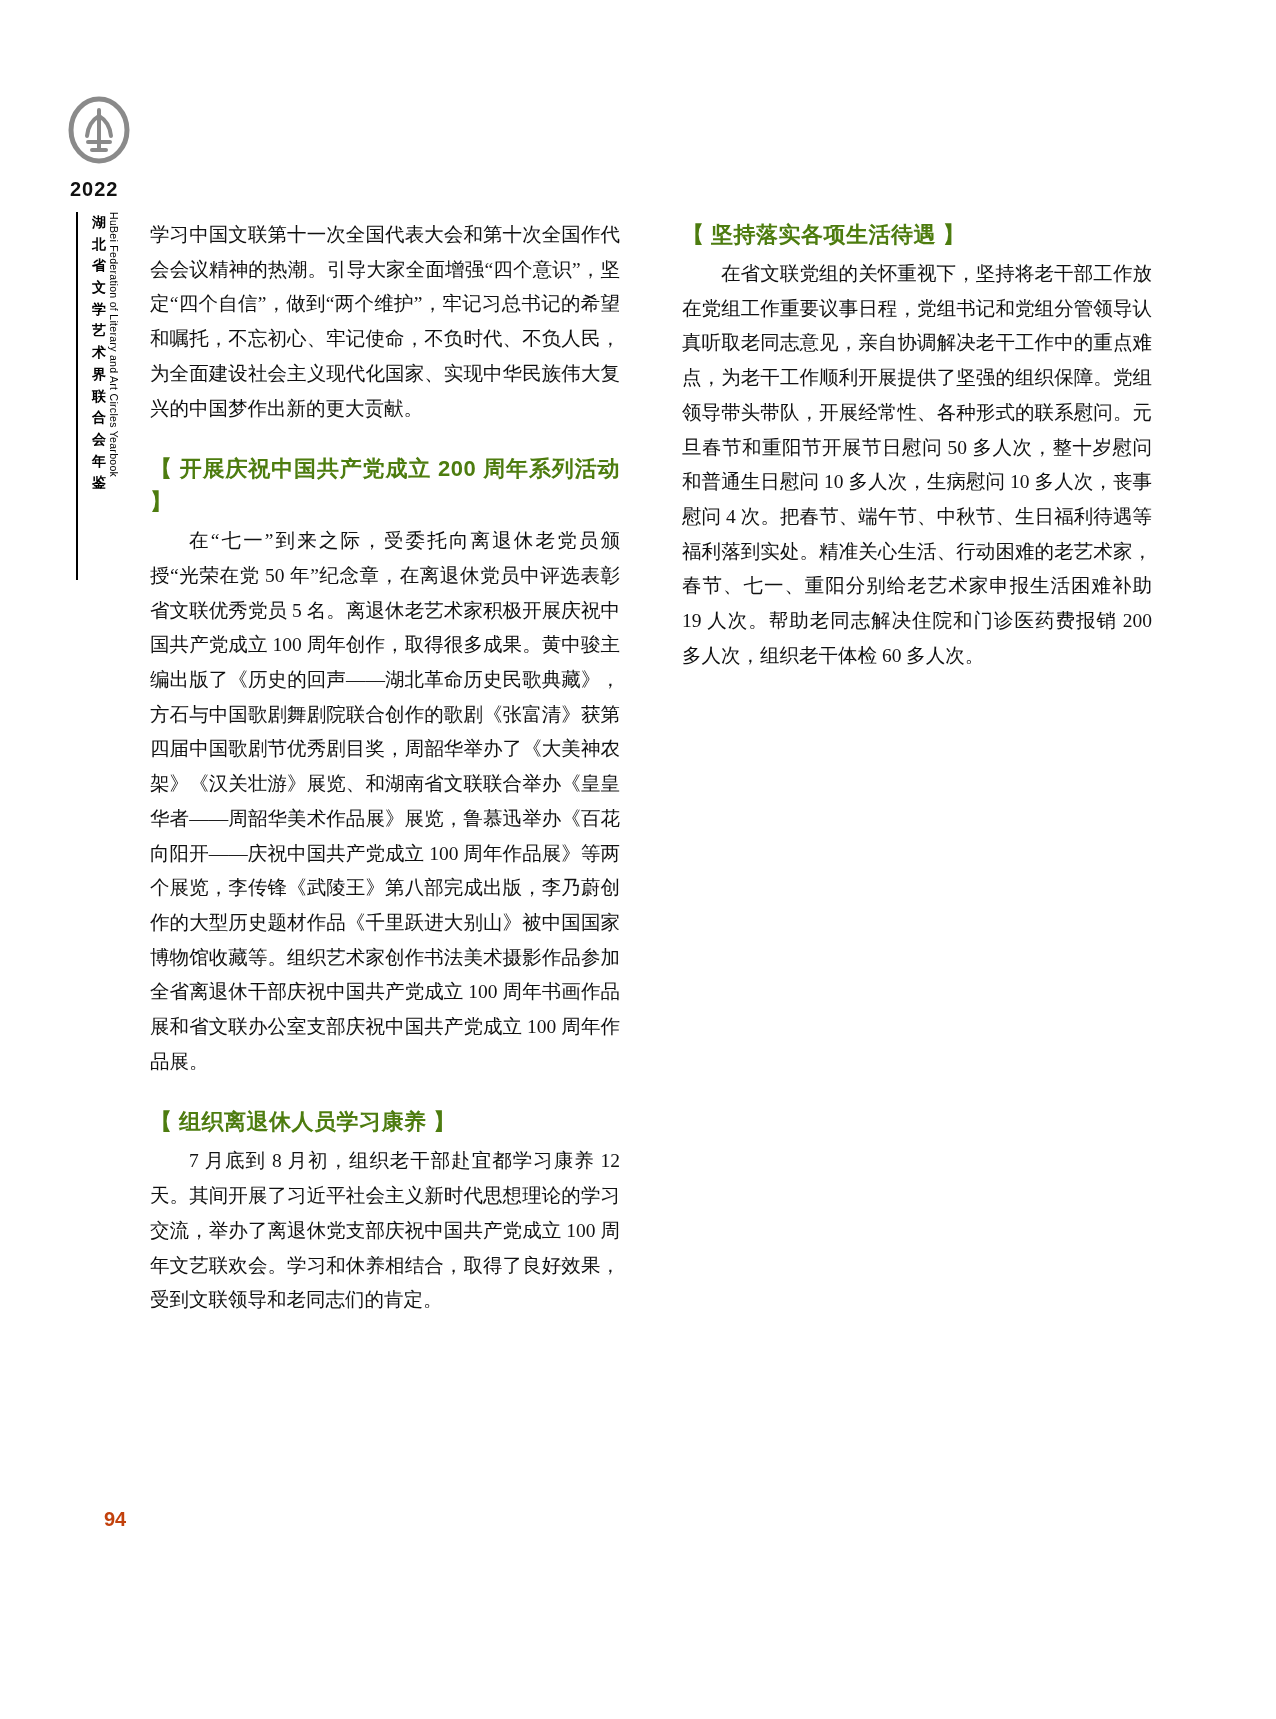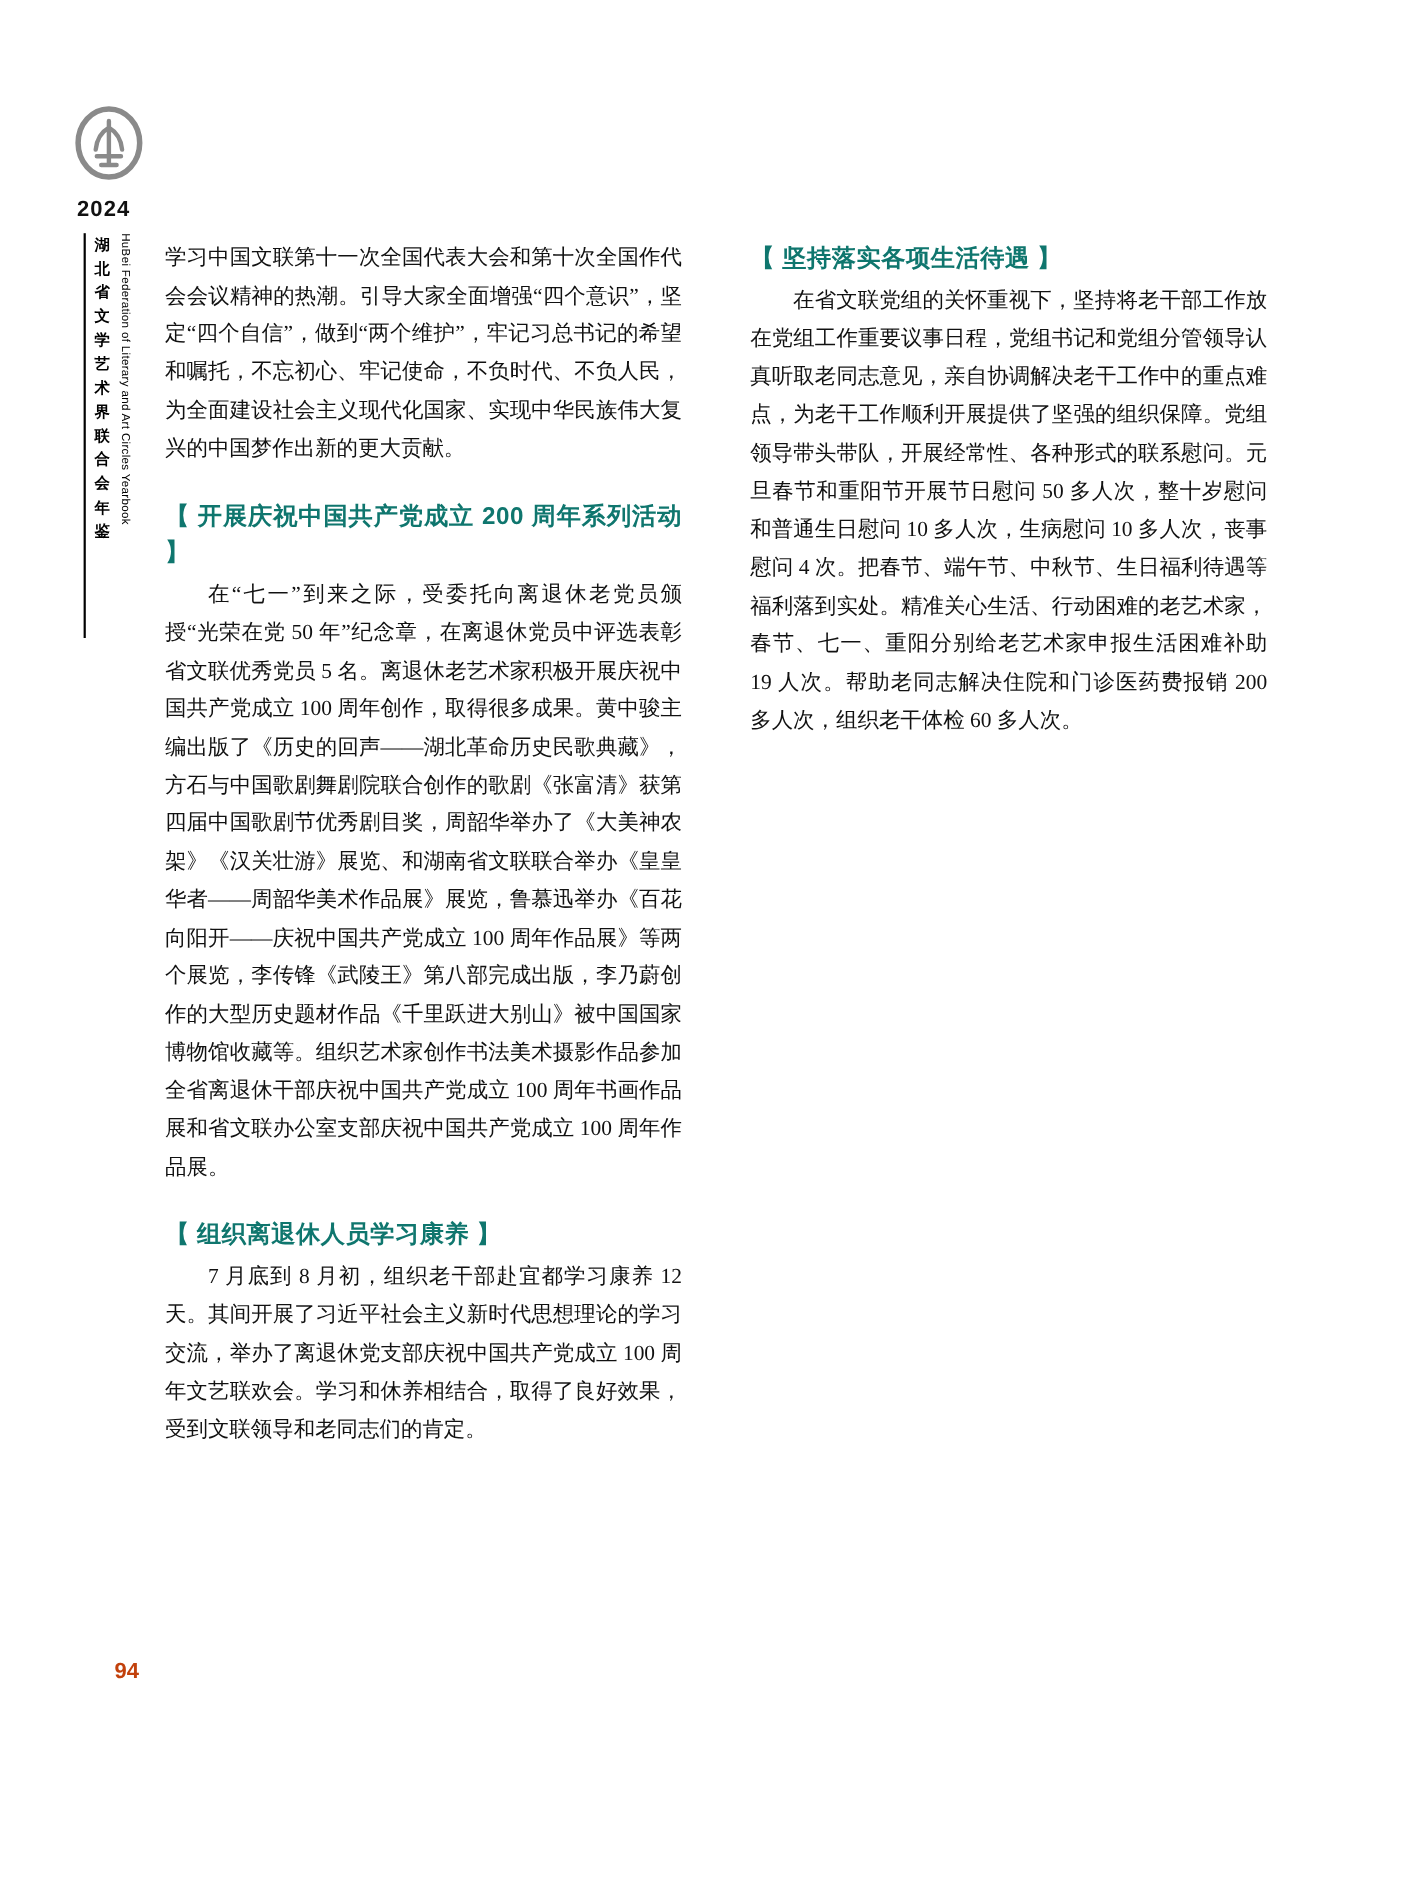--- a/index.html
+++ b/index.html
@@ -48,21 +48,21 @@
     flex-direction: row;
     align-items: flex-start;
   }
   .sidebar-cn {
     font-family: "Liberation Sans", sans-serif;
     font-weight: bold;
     font-size: 14px;
     line-height: 1.55;
     width: 20px;
     margin-left: 8px;
-    text-align: left;
+    text-align: right;
     letter-spacing: 0px;
     word-break: break-all;
     color: #000;
   }
   .sidebar-en {
     font-family: "Liberation Sans", sans-serif;
     font-size: 10.5px;
     letter-spacing: 0.3px;
     color: #000;
     writing-mode: vertical-rl;
@@ -89,21 +89,21 @@
     text-indent: 2em;
   }
   .para.noindent { text-indent: 0; }
 
   .heading {
     font-family: "Liberation Sans", sans-serif;
     font-weight: bold;
     font-size: 22px;
     line-height: 1.5;
     margin: 26px 0 6px 0;
-    color: #0f766e;
+    color: #4d7c0f;
     letter-spacing: 0.5px;
   }
   .heading.center {
     text-align: left;
     text-indent: 0;
   }
   .heading.first { margin-top: 0; }
 
   
   .page-number {
@@ -119,21 +119,21 @@
 </head>
 <body>
 
 <div class="page">
 
   <div class="brand">
     <svg class="brand-logo" viewBox="0 0 62 76">
       <ellipse cx="31" cy="34" rx="28" ry="31" fill="none" stroke="#8a8a8a" stroke-width="5"></ellipse>
       <path d="M31 14 L31 54 M31 20 C24 24 20 30 19 40 M31 20 C38 24 42 30 43 40 M20 46 L42 46 M24 54 L38 54" fill="none" stroke="#8a8a8a" stroke-width="4" stroke-linecap="round"></path>
     </svg>
-    <div class="brand-year">2024</div>
+    <div class="brand-year">2022</div>
   </div>
 
   <div class="sidebar-strip">
     <div class="sidebar-cn">湖北省文学艺术界联合会年鉴</div>
     <div class="sidebar-en">HuBei Federation of Literary and Art Circles Yearbook</div>
   </div>
 
   <div class="col col-left">
     <p class="para noindent">学习中国文联第十一次全国代表大会和第十次全国作代会会议精神的热潮。引导大家全面增强“四个意识”，坚定“四个自信”，做到“两个维护”，牢记习总书记的希望和嘱托，不忘初心、牢记使命，不负时代、不负人民，为全面建设社会主义现代化国家、实现中华民族伟大复兴的中国梦作出新的更大贡献。</p>
 

